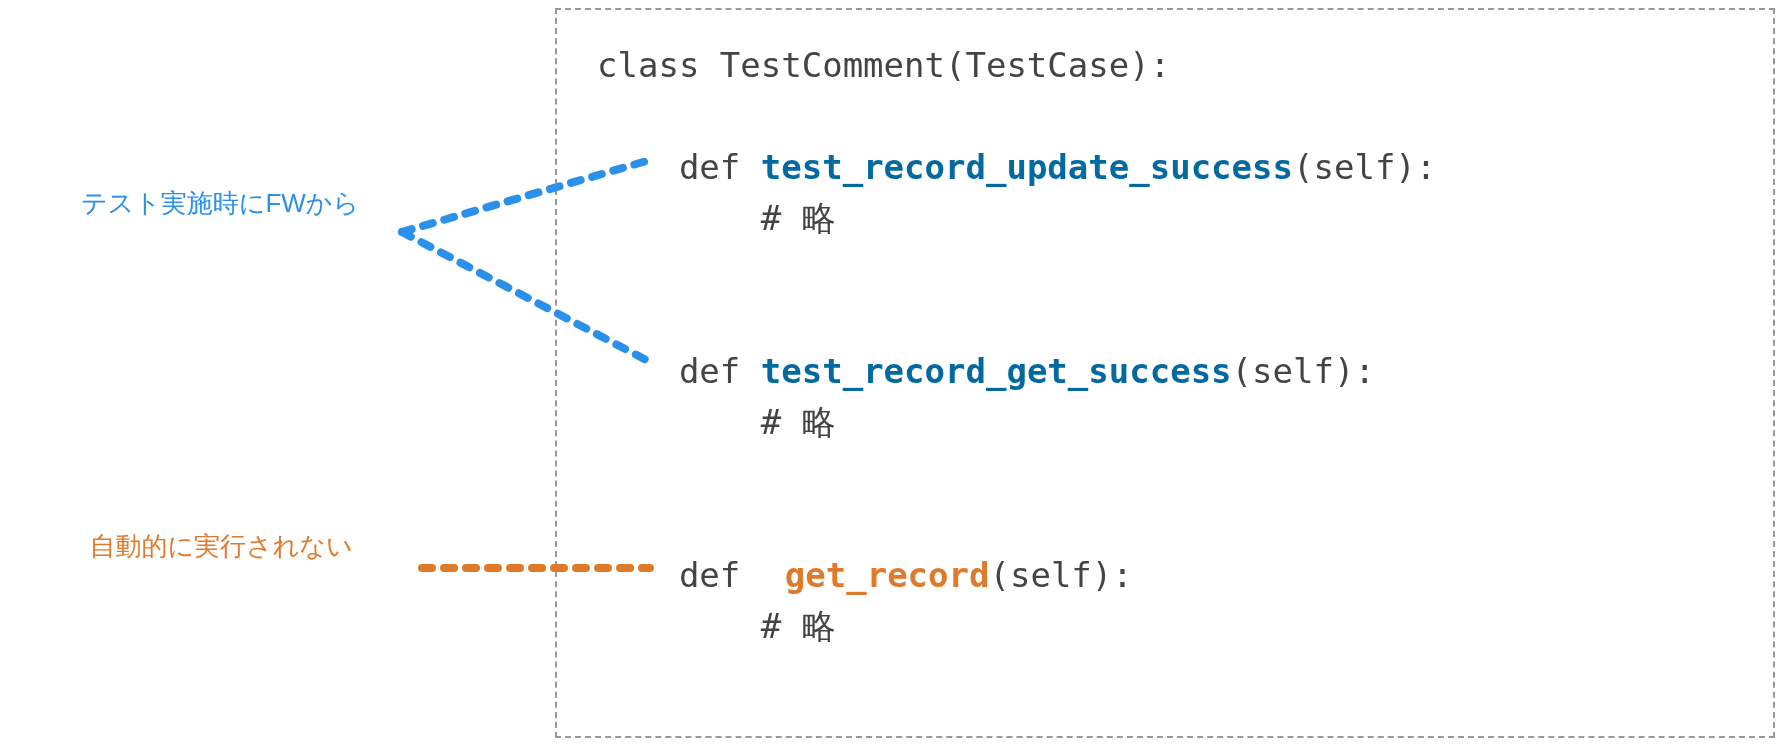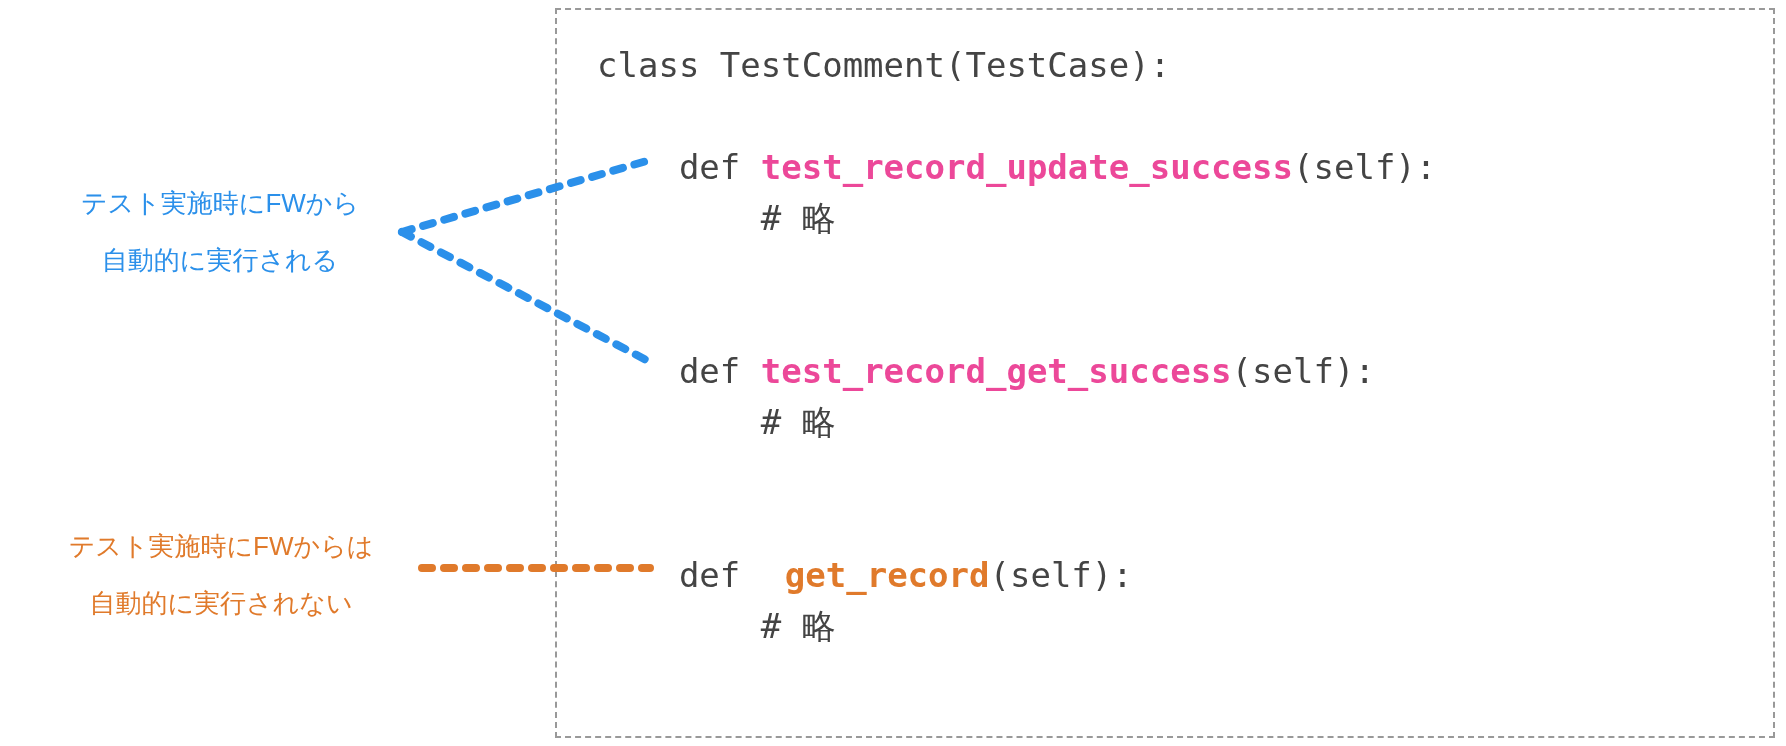--- a/index.html
+++ b/index.html
@@ -19,21 +19,21 @@
       border: 2px dashed #999;
       padding: 30px 40px;
     }
     .code {
       font-family: "SF Mono", Menlo, Consolas, monospace;
       font-size: 34px;
       line-height: 1.5;
       color: #444;
       white-space: pre;
     }
-    .blue-fn { color: #ec4899; font-weight: 600; text-align: right; }
+    .blue-fn { color: #0369a1; font-weight: 600; text-align: right; }
     .orange-fn { color: #e07a2b; font-weight: 600; margin-left: 24px; }
 
     .annot {
       position: absolute;
       font-size: 26px;
       line-height: 2.2;
       text-align: center;
     }
     .annot-blue {
       color: #2b90ea;
@@ -54,25 +54,23 @@
       width: 1786px;
       height: 746px;
       pointer-events: none;
     }
   </style>
 </head>
 <body>
 
 <div class="annot annot-blue">
   <div>テスト実施時にFWから</div>
-  <div>自動的に実行される</div>
 </div>
 
 <div class="annot annot-orange">
-  <div>テスト実施時にFWからは</div>
   <div>自動的に実行されない</div>
 </div>
 
 <div class="code-box">
   <div class="code"><span>class TestComment(TestCase):</span>
 
     <span>def </span><span class="blue-fn">test_record_update_success</span><span>(self):</span>
         <span># 略</span>
 
 

